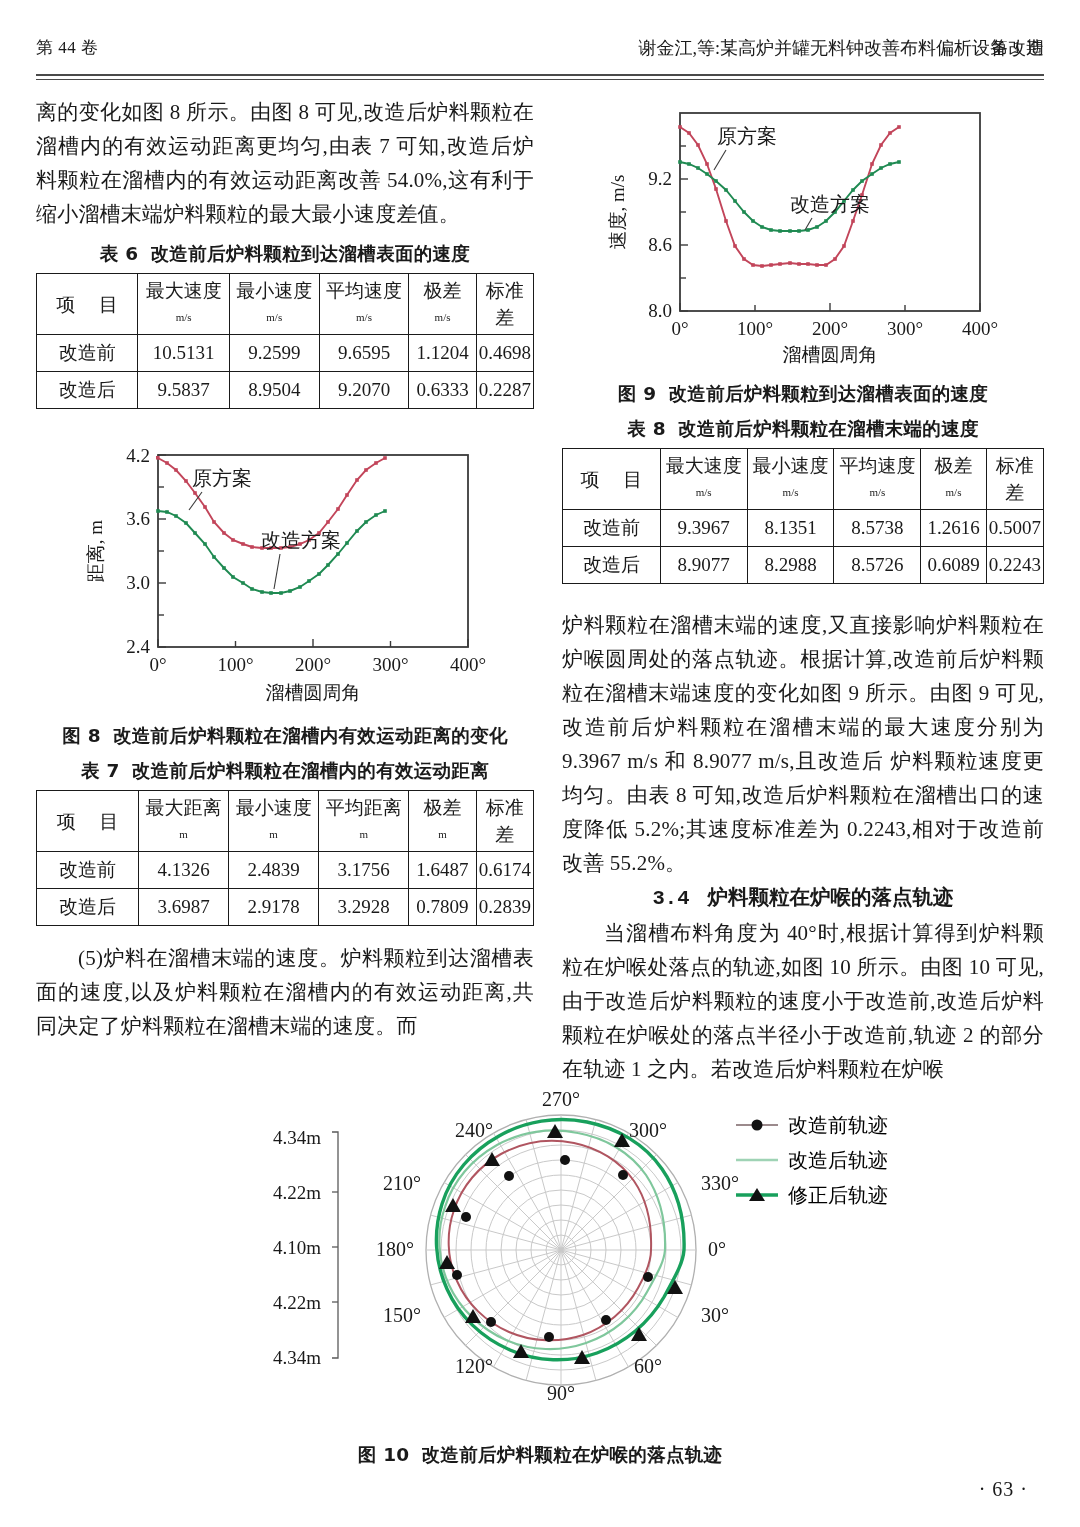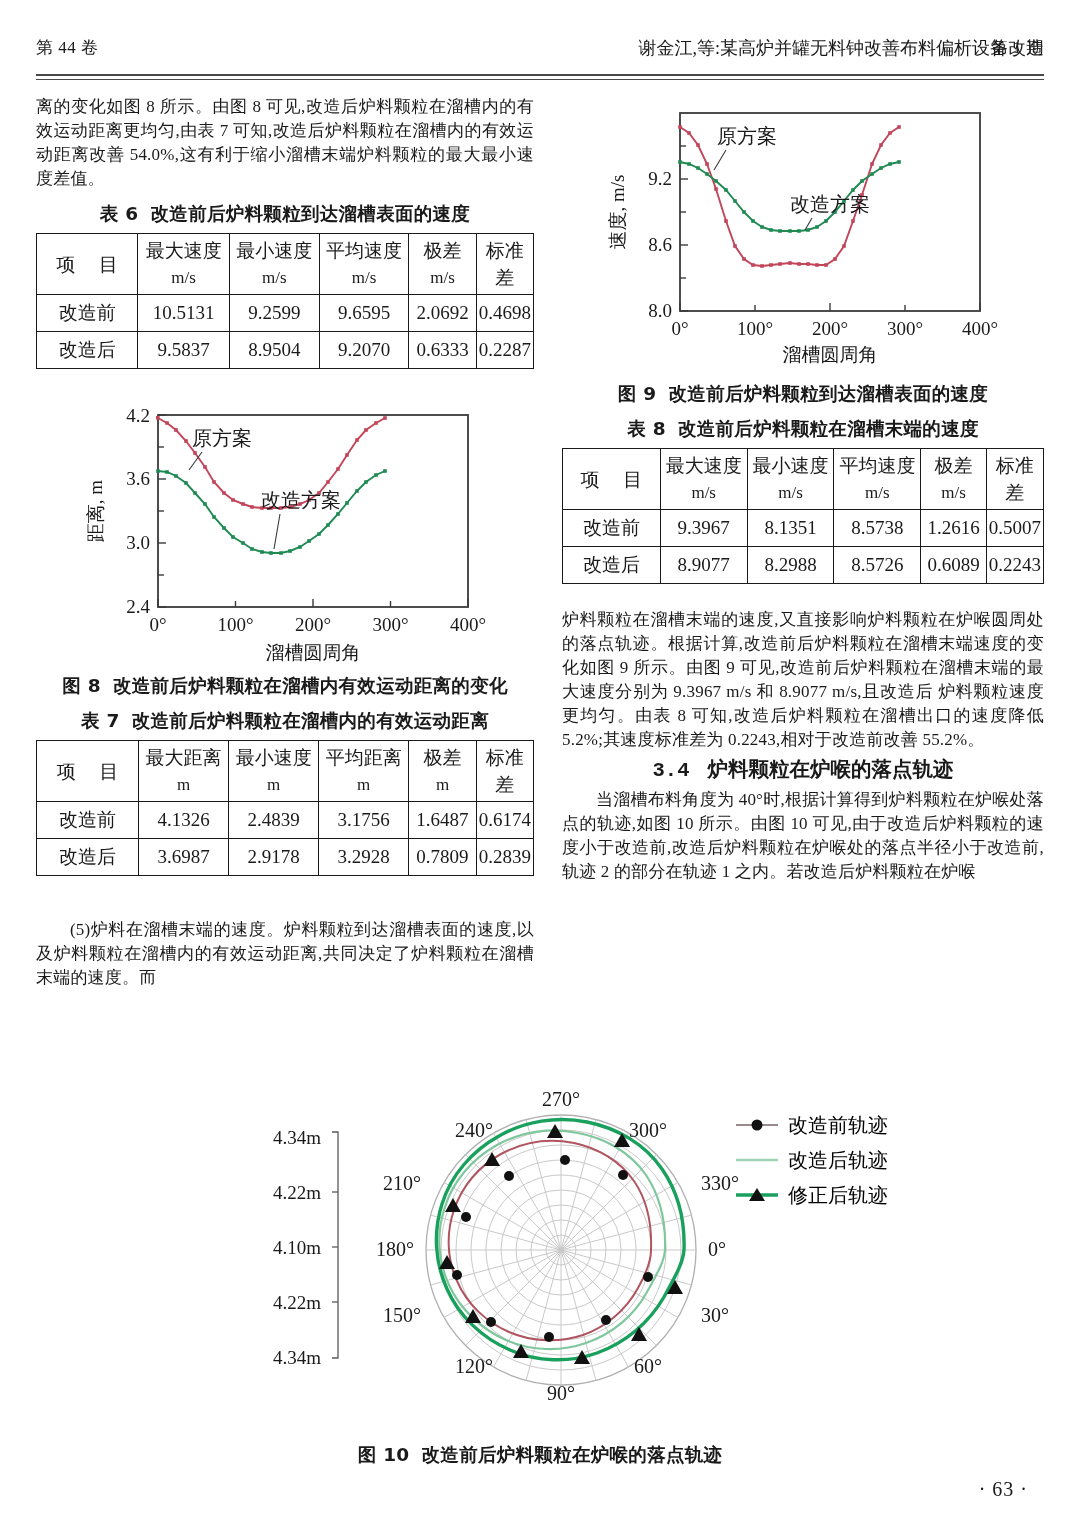--- a/index.html
+++ b/index.html
@@ -17,21 +17,21 @@
   .runhead .iss{position:absolute;right:0;top:0;font-size:17px;letter-spacing:.5px;}
   .rule{position:absolute;left:36px;width:1008px;background:#4a4a4a;}
   .rule.r1{top:74px;height:2px;}
   .rule.r2{top:79px;height:1px;}
 
   
   .colL{position:absolute;left:36px;top:95px;width:498px;}
   .colR{position:absolute;left:562px;top:95px;width:482px;}
 
   p.body{
-    margin:0 0 0 0;font-size:17px;line-height:24px;
+    margin:0 0 0 0;font-size:21px;line-height:34px;
     text-align:justify;text-justify:inter-ideograph;
     text-indent:0;letter-spacing:.2px;
   }
   p.indent{text-indent:2em;}
 
   .caption{
     text-align:center;font-size:18.5px;font-weight:bold;
     font-family:"DejaVu Sans","Liberation Sans",sans-serif;
     margin:10px 0 7px 0;letter-spacing:.3px;
   }
@@ -40,21 +40,21 @@
   
   table.tbl{
     border-collapse:collapse;width:100%;
     font-size:19px;font-family:"Liberation Serif","DejaVu Serif",serif;
   }
   table.tbl td,table.tbl th{
     border:1.6px solid #1a1a1a;text-align:center;font-weight:normal;
     padding:1px 2px;
   }
   table.tbl .hd{height:58px;line-height:27px;}
-  table.tbl .hd .u{display:block;font-size:17px;}
+  table.tbl .hd .u{display:block;font-size:11px;}
   table.tbl tr.row td{height:34px;}
   .c-item{width:23%;}
   .c-a{width:19.5%;}
   .c-b{width:19.5%;}
   .c-c{width:19.5%;}
   .c-d{width:14%;}
   .c-e{width:14%;}
   .item-sp{letter-spacing:.5em;padding-left:.5em;}
 
   
@@ -108,21 +108,21 @@
         </td>
         <td class="hd c-e">
           <span>标准差</span>
         </td>
       </tr>
       <tr class="row">
         <td>改造前</td>
         <td>10.5131</td>
         <td>9.2599</td>
         <td>9.6595</td>
-        <td>2.0692</td>
+        <td>1.1204</td>
         <td>0.4698</td>
       </tr>
       <tr class="row">
         <td>改造后</td>
         <td>9.5837</td>
         <td>8.9504</td>
         <td>9.2070</td>
         <td>0.6333</td>
         <td>0.2287</td>
       </tr>
@@ -228,21 +228,21 @@
           <rect x="347.2" y="72.2" width="3.6" height="3.6"></rect>
         </g>
 
         <text class="axlabel" font-size="20" x="156" y="48">原方案</text>
         <line x1="166" y1="55" x2="153" y2="73" stroke="#3a3a3a" stroke-width="1.1"></line>
         <text class="axlabel" font-size="20" x="225" y="110">改造方案</text>
         <line x1="244" y1="117" x2="238" y2="152" stroke="#3a3a3a" stroke-width="1.1"></line>
       </svg>
     </div>
 
-    <div class="caption" style="margin-top:2px;">
+    <div class="caption" style="margin-top:12px;">
       <span class="num">图 8</span><span>改造前后炉料颗粒在溜槽内有效运动距离的变化</span>
     </div>
 
     <div class="caption">
       <span class="num">表 7</span><span>改造前后炉料颗粒在溜槽内的有效运动距离</span>
     </div>
 
     <table class="tbl">
       <tbody>
           <tr>
@@ -277,21 +277,21 @@
         <td>改造后</td>
         <td>3.6987</td>
         <td>2.9178</td>
         <td>3.2928</td>
         <td>0.7809</td>
         <td>0.2839</td>
       </tr>
     </tbody>
       </table>
 
-    <p class="body indent" style="margin-top:42px;font-family:Liberation Serif, serif;">(5)炉料在溜槽末端的速度。炉料颗粒到达溜槽表面的速度,以及炉料颗粒在溜槽内的有效运动距离,共同决定了炉料颗粒在溜槽末端的速度。而</p>
+    <p class="body indent" style="margin-top:15px;font-family:Liberation Serif, serif;">(5)炉料在溜槽末端的速度。炉料颗粒到达溜槽表面的速度,以及炉料颗粒在溜槽内的有效运动距离,共同决定了炉料颗粒在溜槽末端的速度。而</p>
   </div>
 
   <div class="colR">
 
     <div class="fig">
       <svg width="482" height="272" viewBox="0 0 482 272">
         <rect x="118" y="18" width="300" height="198" fill="none" stroke="#3a3a3a" stroke-width="1.8"></rect>
 
         <g stroke="#3a3a3a" stroke-width="1.4">
           <line x1="118" y1="216" x2="126" y2="216"></line>

